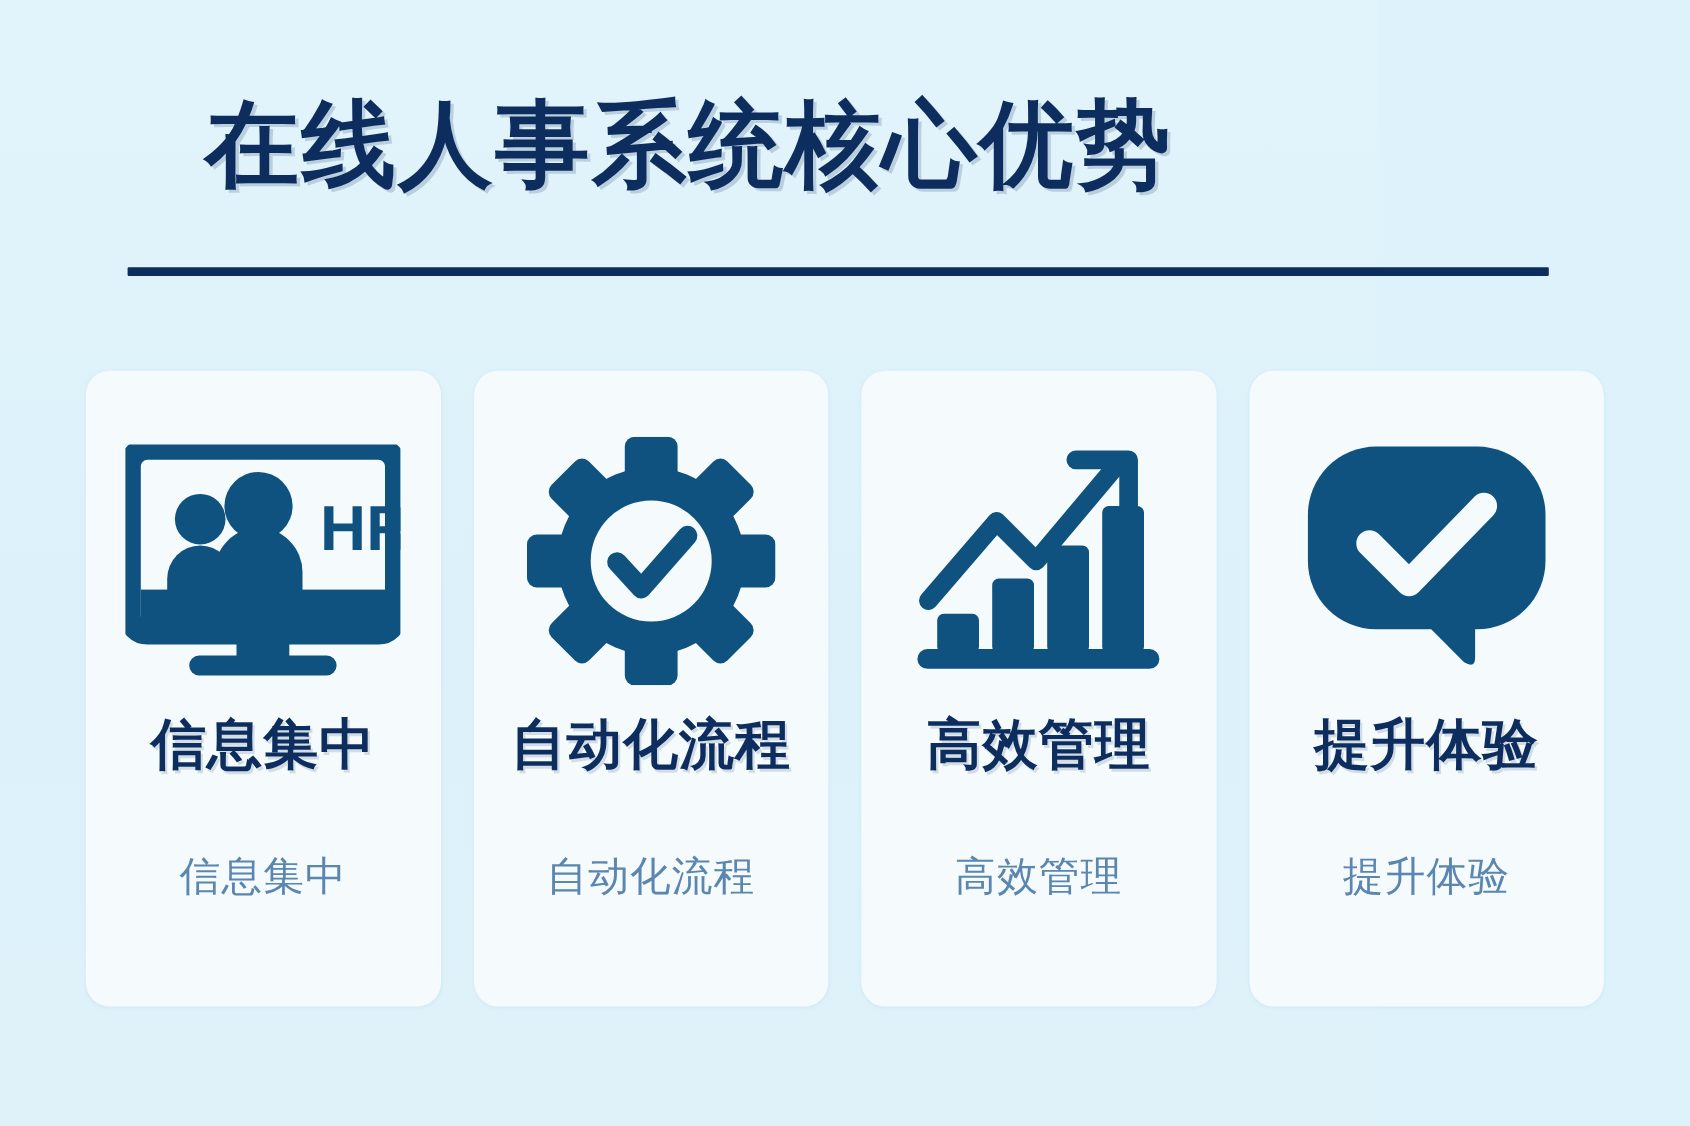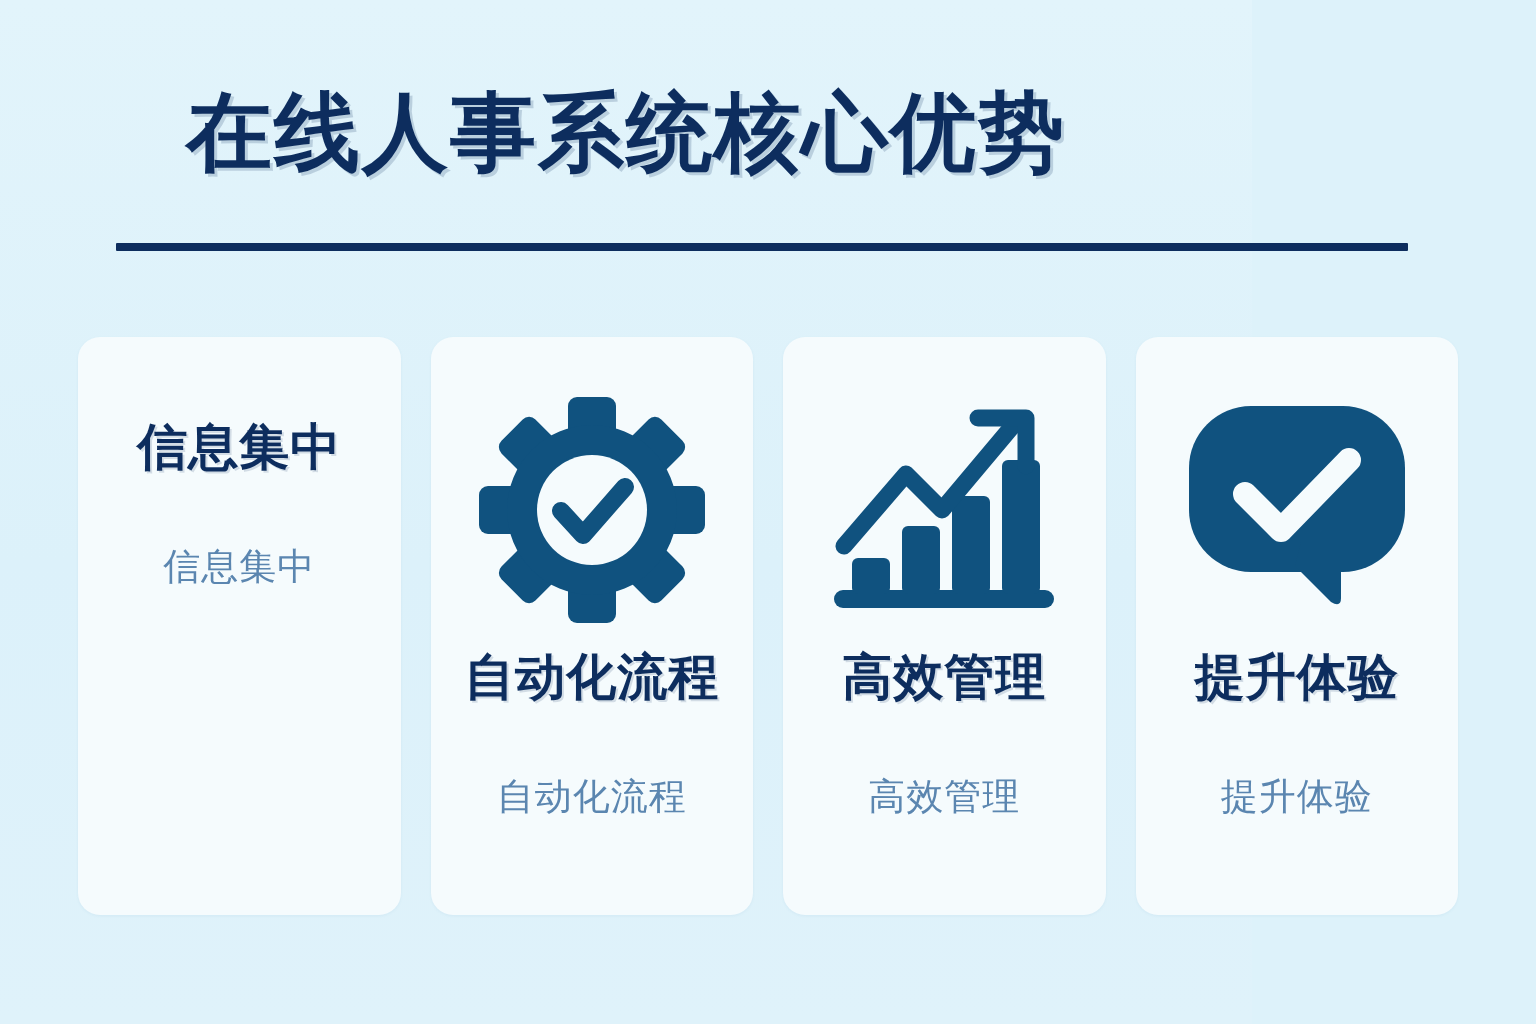--- a/index.html
+++ b/index.html
@@ -112,20 +112,40 @@
 
   <div class="header">
     <h1 class="page-title">在线人事系统核心优势</h1>
   </div>
 
   <div class="title-rule"></div>
 
   <div class="cards">
 
     <div class="card">
+      <div class="card-icon">
+        <svg width="250" height="212" viewBox="0 0 250 212" aria-hidden="true">
+
+          <rect x="4" y="4" width="242" height="168" rx="16" ry="16" fill="none" stroke="#10527f" stroke-width="20"></rect>
+
+          <rect x="14" y="132" width="222" height="40" fill="#10527f"></rect>
+
+          <rect x="101" y="172" width="48" height="24" fill="#10527f"></rect>
+
+          <rect x="58" y="192" width="134" height="18" rx="9" ry="9" fill="#10527f"></rect>
+
+          <circle cx="68" cy="68" r="23" fill="#10527f"></circle>
+          <path d="M38 146 v-24 a30 30 0 0 1 60 0 v24 z" fill="#10527f"></path>
+
+          <circle cx="121" cy="56" r="31" fill="#10527f"></circle>
+          <path d="M81 146 v-30 a40 40 0 0 1 80 0 v30 z" fill="#10527f"></path>
+
+          <text x="177" y="96" font-family="'Liberation Sans', sans-serif" font-size="58" font-weight="700" fill="#10527f">HR</text>
+        </svg>
+      </div>
       <div class="card-title">信息集中</div>
       <div class="card-desc">信息集中</div>
     </div>
 
     <div class="card">
       <div class="card-icon">
         <svg width="226" height="226" viewBox="0 0 226 226" aria-hidden="true">
           <g fill="#10527f">
 
             <g transform="translate(113,113)">

